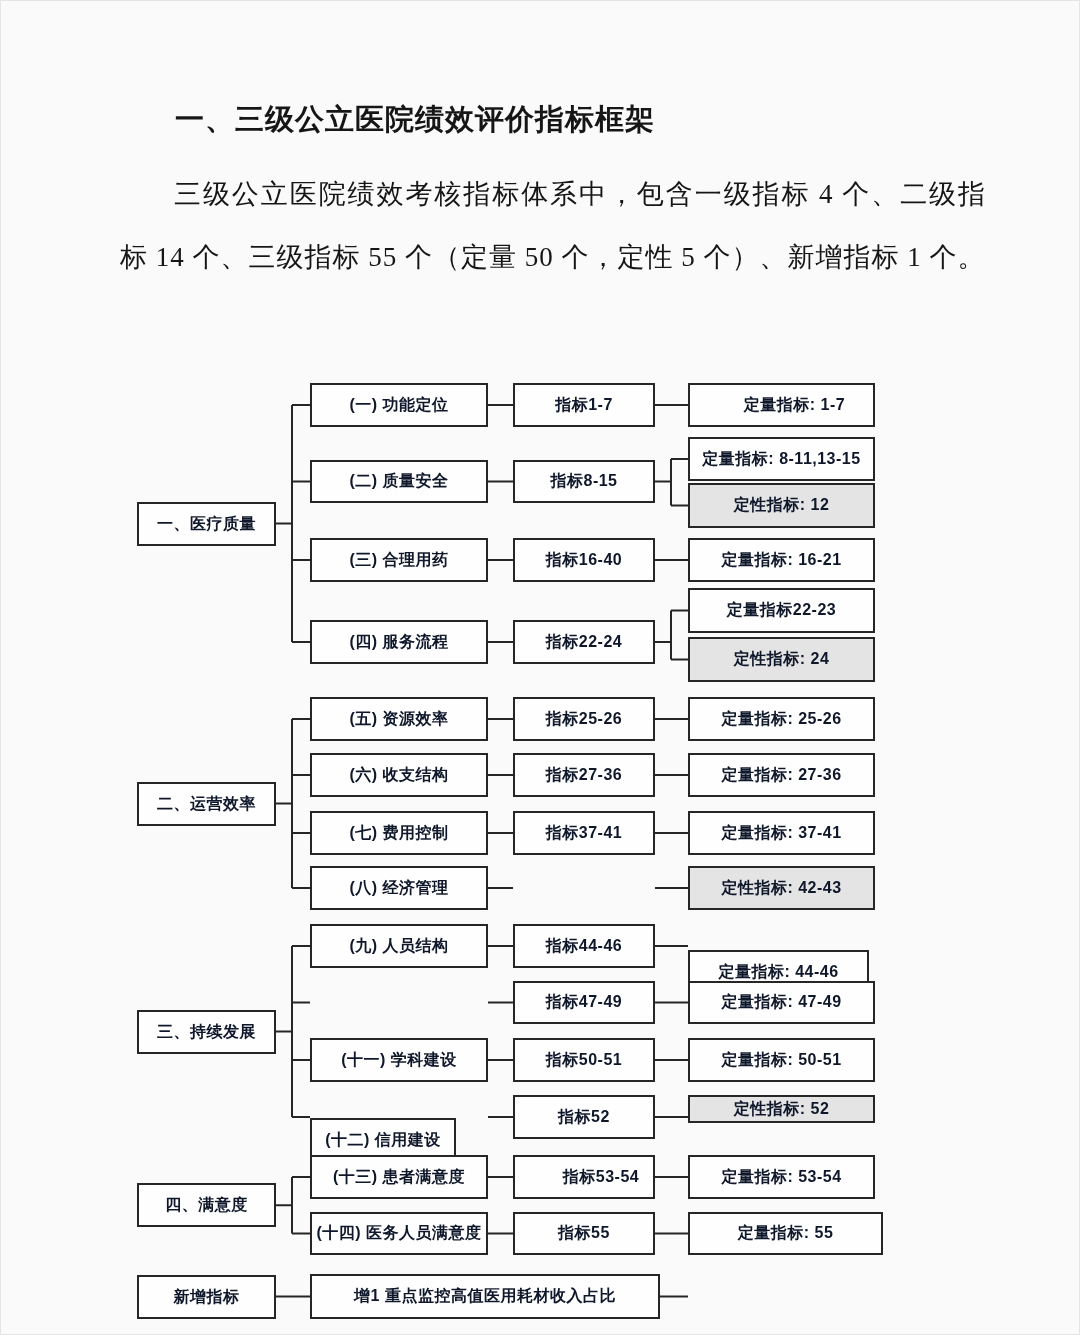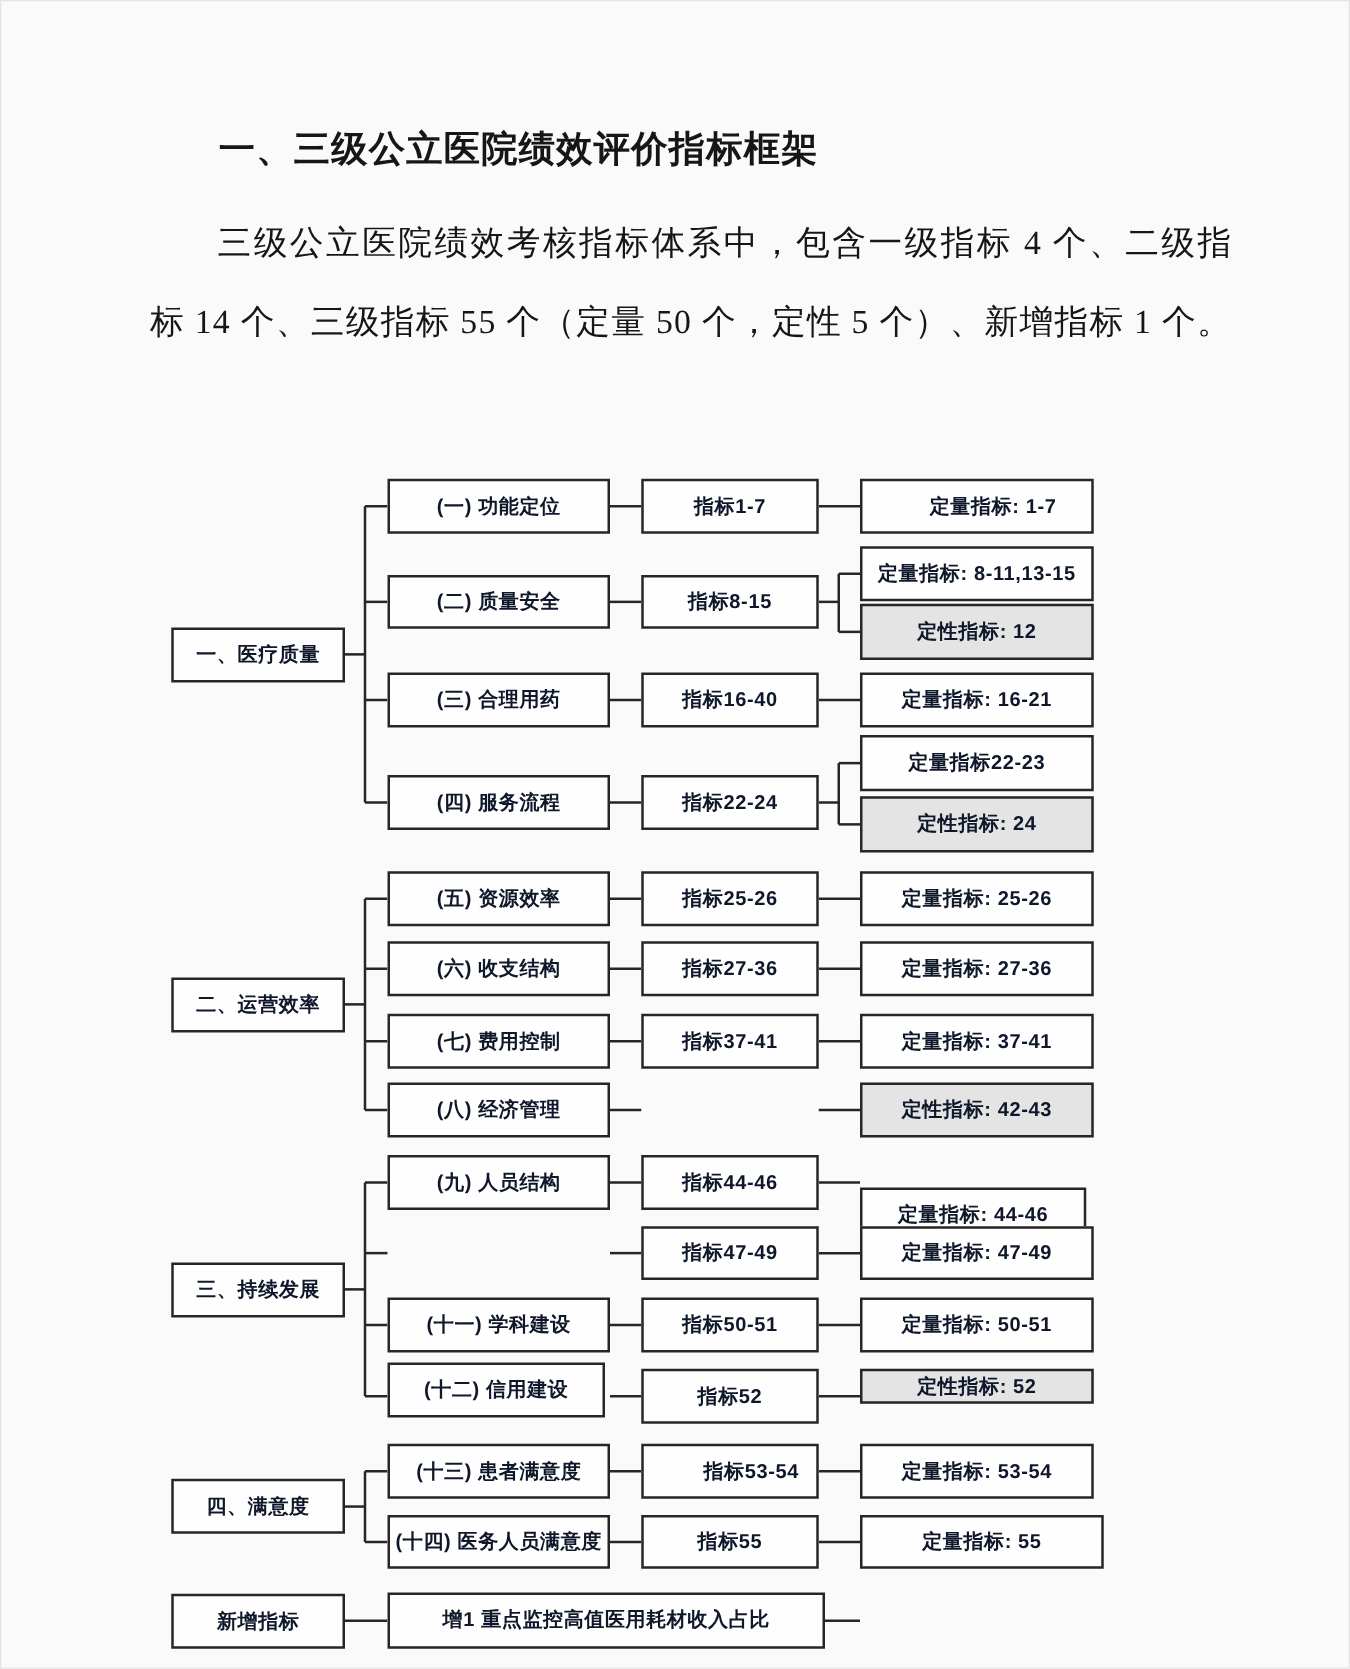--- a/index.html
+++ b/index.html
@@ -144,21 +144,21 @@
       <div class="nbox shaded" style="left: 688px; top: 866px; width: 187px; height: 44px;">定性指标: 42-43</div>
       <div class="nbox" style="left: 137px; top: 1010px; width: 139px; height: 44px;">三、持续发展</div>
       <div class="nbox" style="left: 310px; top: 924px; width: 178px; height: 44px;">(九) 人员结构</div>
       <div class="nbox" style="left: 513px; top: 924px; width: 142px; height: 44px;">指标44-46</div>
       <div class="nbox" style="left: 688px; top: 924px; width: 181px; height: 44px; margin-top: 26px;">定量指标: 44-46</div>
       <div class="nbox" style="left: 513px; top: 981px; width: 142px; height: 43px;">指标47-49</div>
       <div class="nbox" style="left: 688px; top: 981px; width: 187px; height: 43px;">定量指标: 47-49</div>
       <div class="nbox" style="left: 310px; top: 1038px; width: 178px; height: 44px;">(十一) 学科建设</div>
       <div class="nbox" style="left: 513px; top: 1038px; width: 142px; height: 44px;">指标50-51</div>
       <div class="nbox" style="left: 688px; top: 1038px; width: 187px; height: 44px;">定量指标: 50-51</div>
-      <div class="nbox" style="left: 310px; top: 1090px; width: 174px; height: 44px;">(十二) 信用建设</div>
+      <div class="nbox" style="left: 310px; top: 1118px; width: 146px; height: 44px;">(十二) 信用建设</div>
       <div class="nbox" style="left: 513px; top: 1095px; width: 142px; height: 44px;">指标52</div>
       <div class="nbox shaded" style="left: 688px; top: 1095px; width: 187px; height: 28px;">定性指标: 52</div>
       <div class="nbox" style="left: 137px; top: 1183px; width: 139px; height: 44px;">四、满意度</div>
       <div class="nbox" style="left: 310px; top: 1155px; width: 178px; height: 44px;">(十三) 患者满意度</div>
       <div class="nbox" style="left: 513px; top: 1155px; width: 142px; height: 44px; padding-left: 38px;">指标53-54</div>
       <div class="nbox" style="left: 688px; top: 1155px; width: 187px; height: 44px;">定量指标: 53-54</div>
       <div class="nbox" style="left: 310px; top: 1212px; width: 178px; height: 43px;">(十四) 医务人员满意度</div>
       <div class="nbox" style="left: 513px; top: 1212px; width: 142px; height: 43px;">指标55</div>
       <div class="nbox" style="left: 688px; top: 1212px; width: 195px; height: 43px;">定量指标: 55</div>
       <div class="nbox" style="left: 137px; top: 1275px; width: 139px; height: 44px;">新增指标</div>

